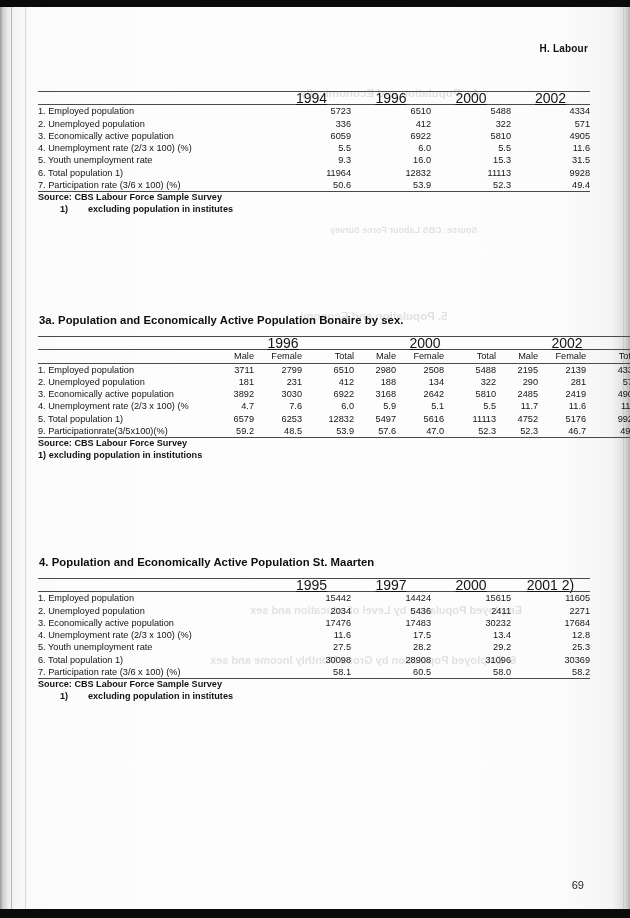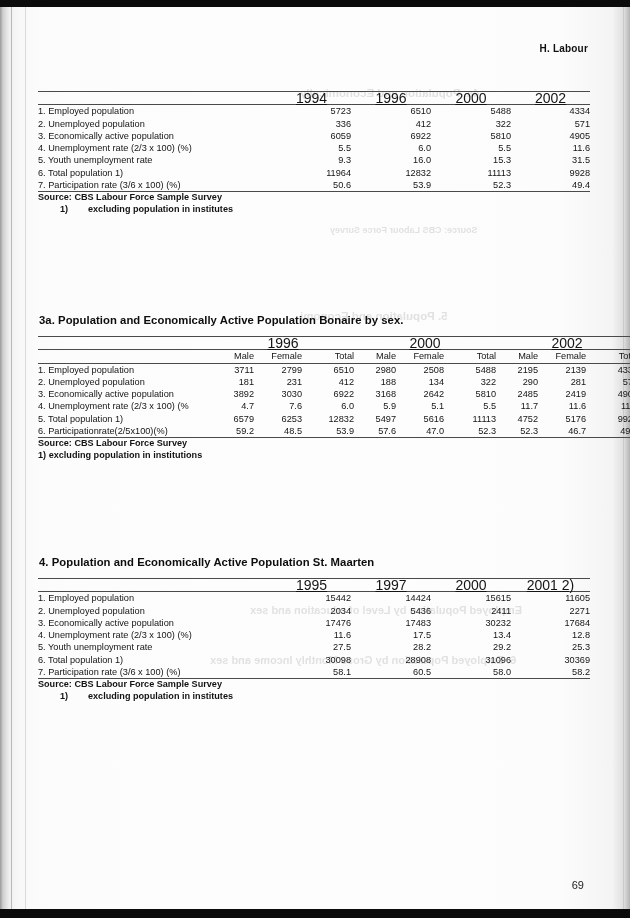--- a/index.html
+++ b/index.html
@@ -343,21 +343,21 @@
             <td class="num">6253</td>
             <td class="num">12832</td>
             <td class="num">5497</td>
             <td class="num">5616</td>
             <td class="num">11113</td>
             <td class="num">4752</td>
             <td class="num">5176</td>
             <td class="num pad-r">9928</td>
           </tr>
           <tr class="rule-bot sp-below">
-            <td class="lbl">6. Participationrate(2/5x100)(%)</td>
+            <td class="lbl">9. Participationrate(3/5x100)(%)</td>
             <td class="num">59.2</td>
             <td class="num">48.5</td>
             <td class="num">53.9</td>
             <td class="num">57.6</td>
             <td class="num">47.0</td>
             <td class="num">52.3</td>
             <td class="num">52.3</td>
             <td class="num">46.7</td>
             <td class="num pad-r">49.4</td>
           </tr>

